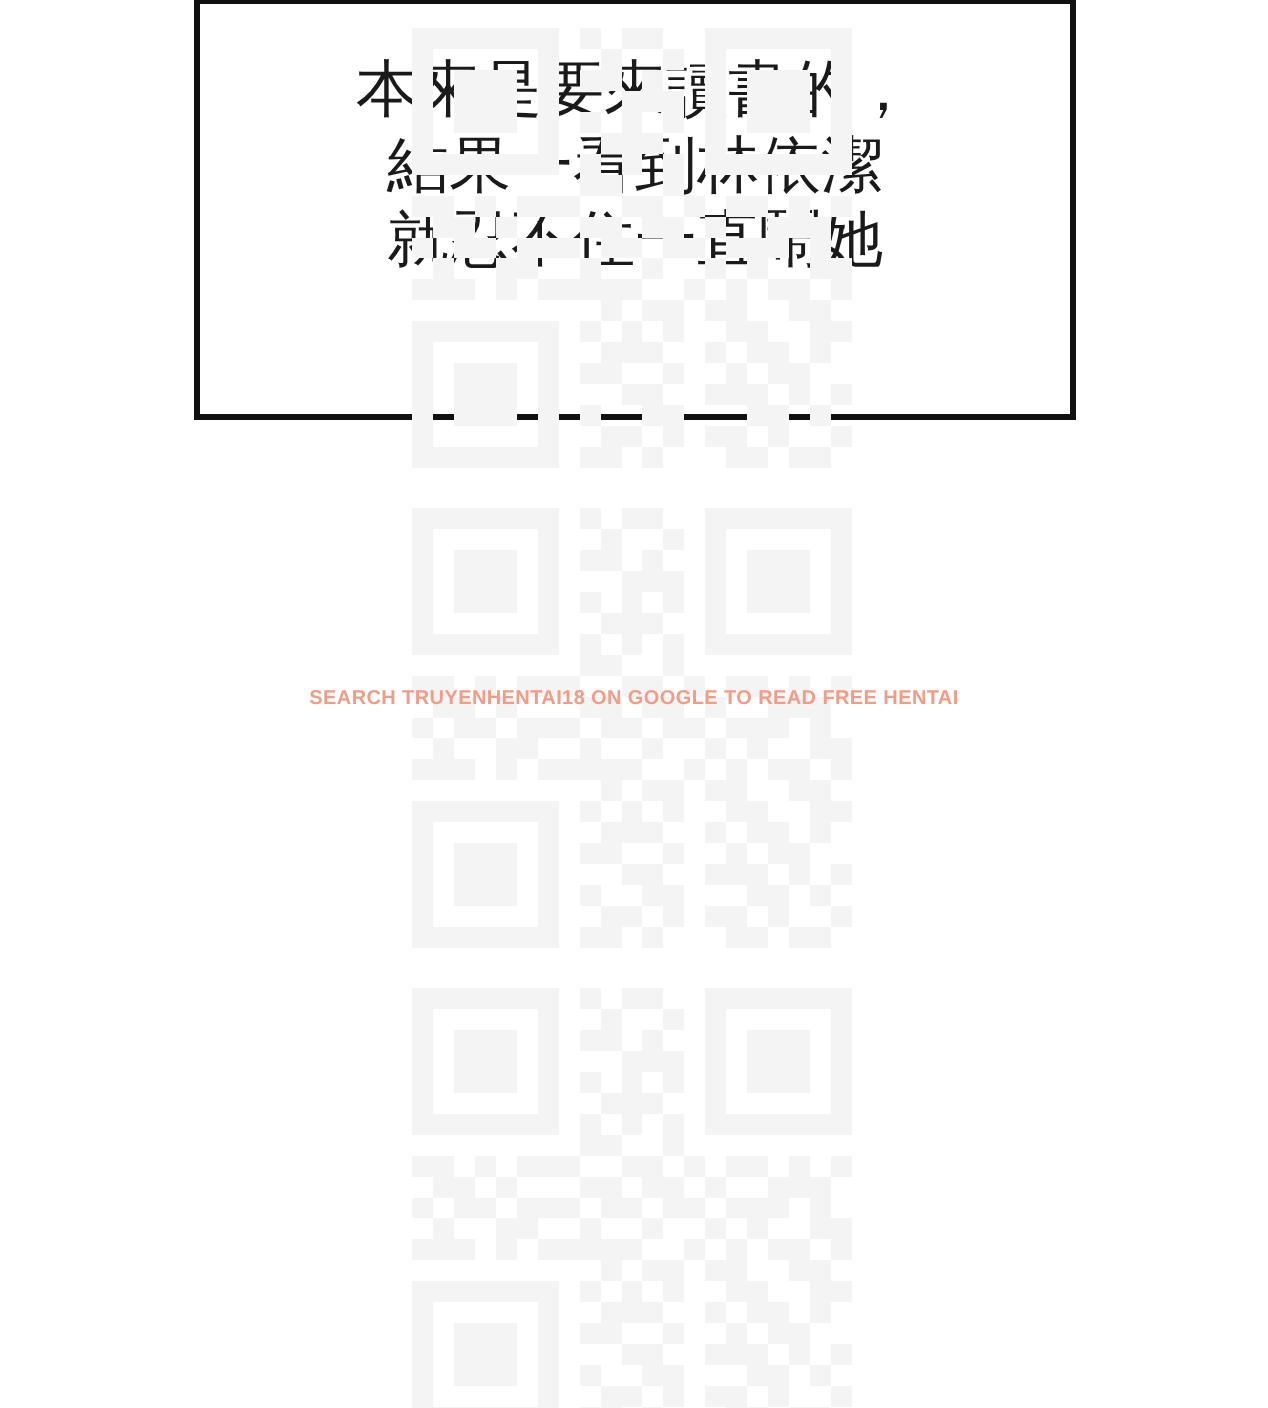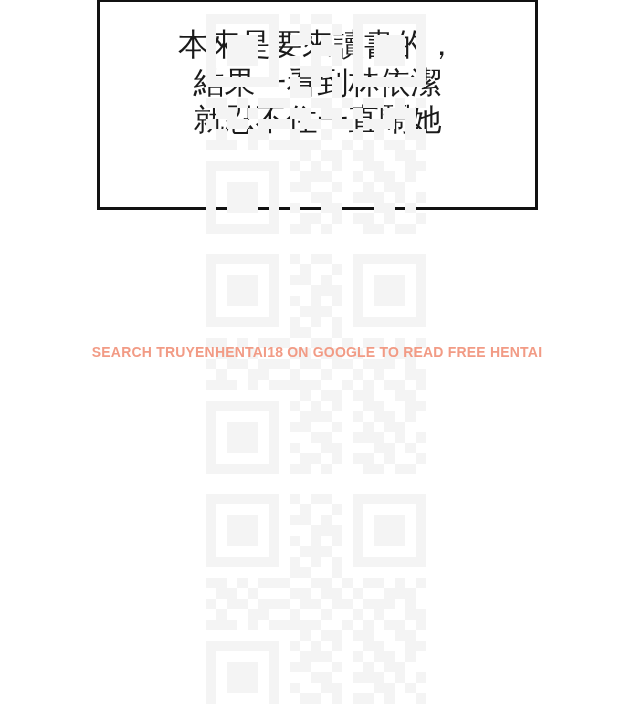--- a/index.html
+++ b/index.html
@@ -54,21 +54,21 @@
   }
   .qr-tile svg { display: block; width: 100%; height: 100%; }
   
   .site-watermark {
     position: absolute;
     left: 0;
     top: 344px;
     width: 100%;
     text-align: center;
     font-weight: bold;
-    font-size: 14px;
+    font-size: 10px;
     letter-spacing: 0.2px;
     z-index: 3;
     white-space: nowrap;
   }
 </style>
 </head>
 <body>
 
 <div class="page" style="background: rgb(255, 255, 255);">
 

